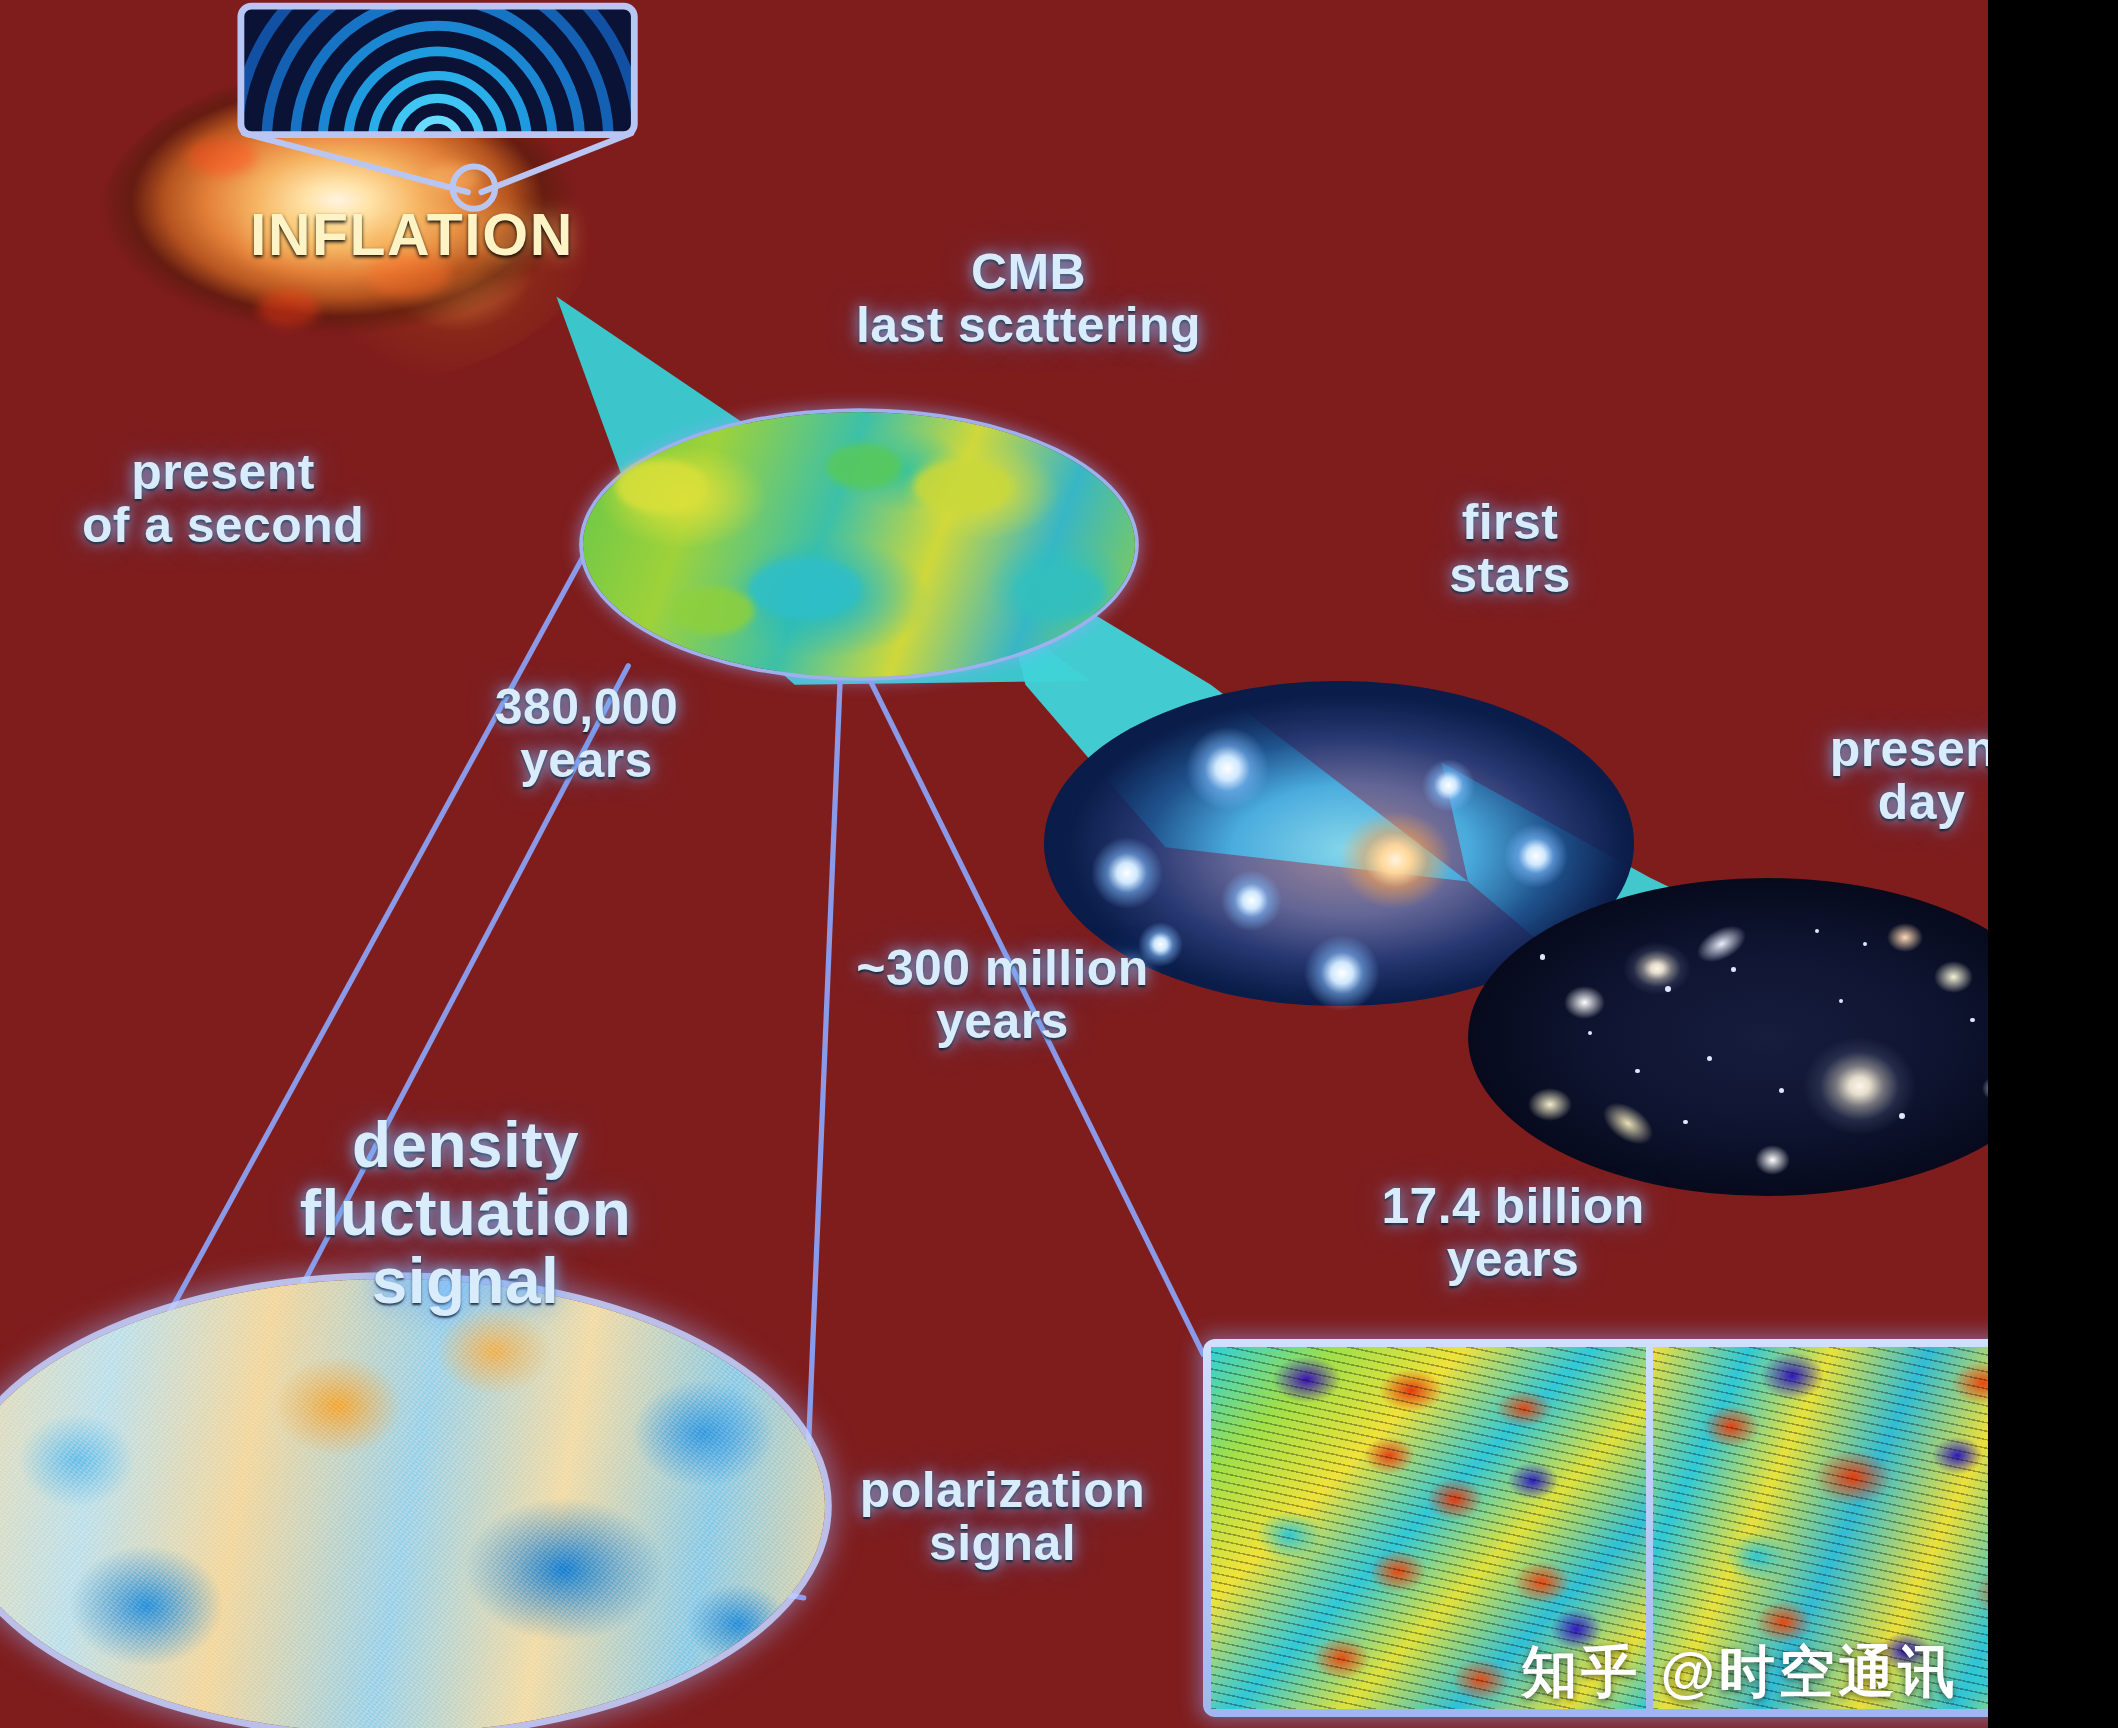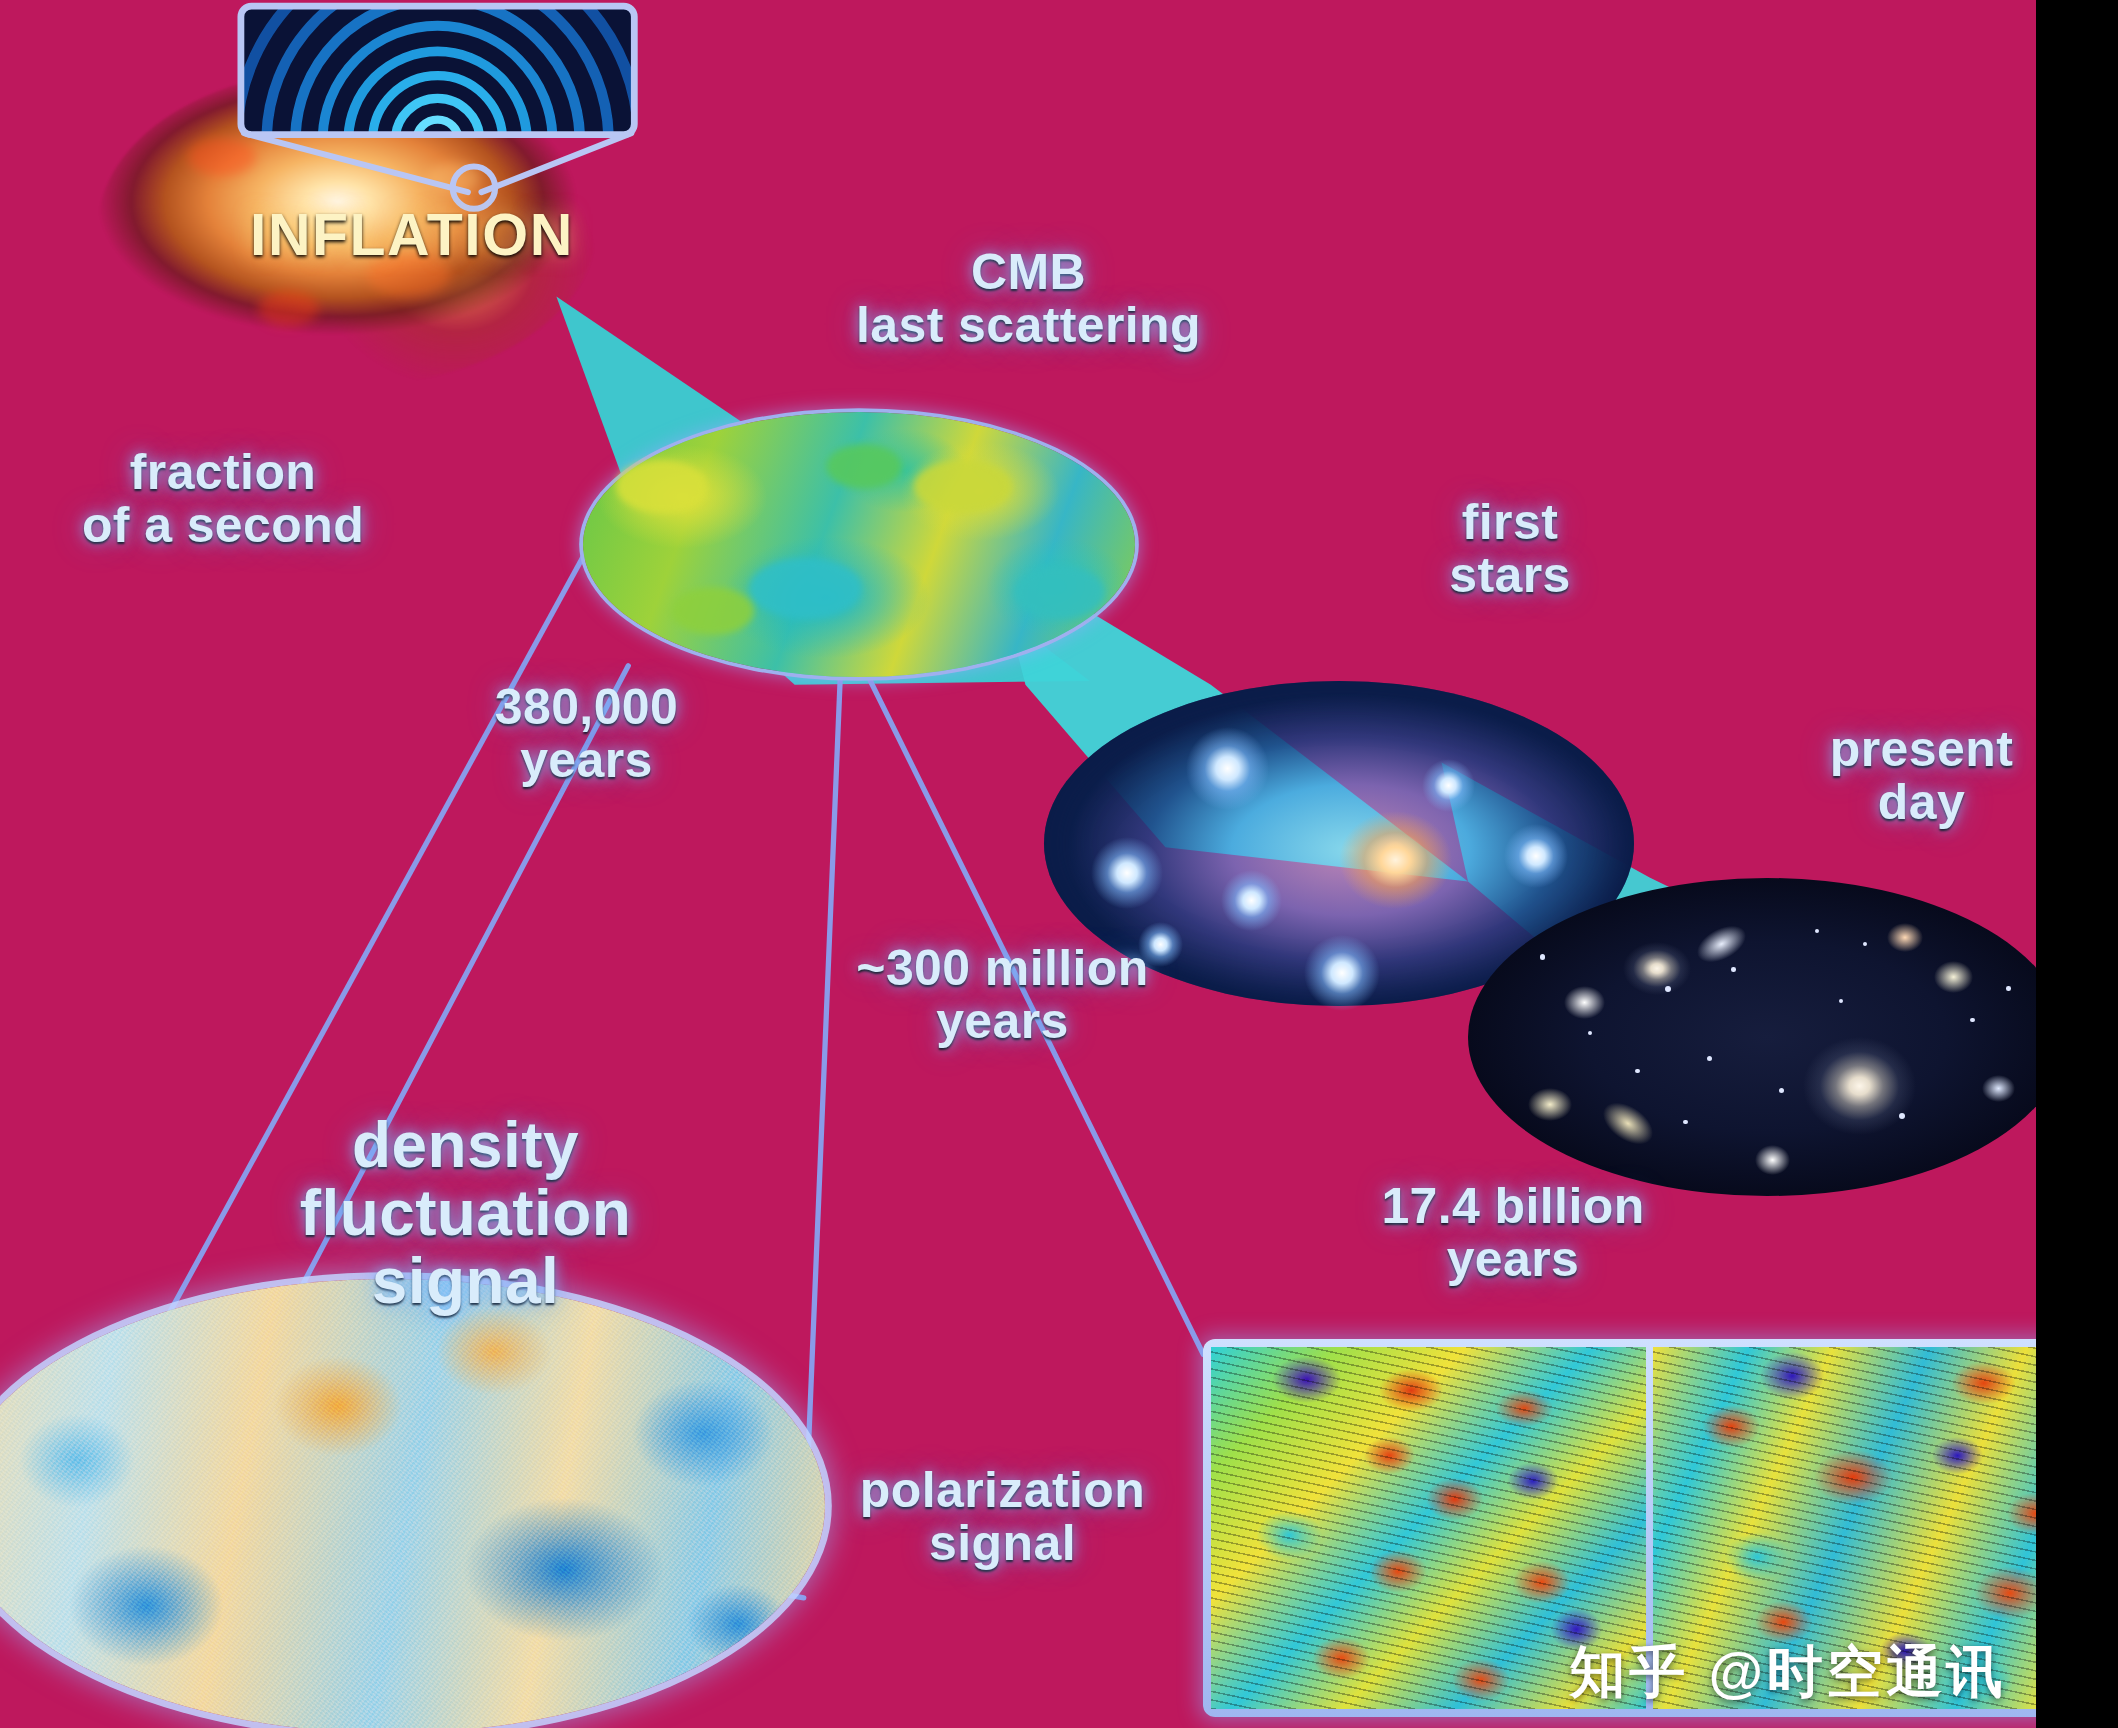--- a/index.html
+++ b/index.html
@@ -1,19 +1,18 @@
 <!DOCTYPE html>
 <html style="font-size:12px"><head>
 <meta charset="utf-8">
 <style>
   html,body{margin:0;padding:0;background:#000;}
   #stage{
-    position:relative;width:1988px;height:1728px;background:#be185d;overflow:hidden;
+    position:relative;width:1988px;height:1728px;background:#7f1d1d;overflow:hidden;
     font-family:"Liberation Sans","DejaVu Sans",sans-serif;
-    padding-left:48px;
   }
   .lbl{
     position:absolute;color:#d9ecfb;text-align:center;line-height:1.06;
     font-weight:700;letter-spacing:0.4px;
     text-shadow:0 0 13.6px rgba(130,190,255,.85),0 0 32px rgba(80,150,255,.45),0 1.5px 2.3px #000;
     white-space:pre-line;
   }
   .lbl.inflation{
     color:#fdf3c4;font-weight:700;letter-spacing:1.5px;
     text-shadow:0 2.3px 3.8px rgba(0,0,0,.95),0 0 19.7px rgba(255,220,120,.55);
@@ -263,21 +262,21 @@
         <div class="hatch"></div>
     </div>
     <div class="polar-sq" id="polar-b">
       <div class="jet"></div>
         <div class="hatch"></div>
     </div>
   </div>
 
   <div class="lbl inflation" style="left:250px;top:204px;width:318px;font-size:59px;">INFLATION</div>
 
-  <div class="lbl" style="left:45px;top:446px;width:356px;font-size:50px;">fraction
+  <div class="lbl" style="left:45px;top:446px;width:356px;font-size:50px;">present
 of a second</div>
 
   <div class="lbl" style="left:832px;top:246px;width:393px;font-size:50px;">CMB
 last scattering</div>
 
   <div class="lbl" style="left:458px;top:681px;width:257px;font-size:50px;">380,000
 years</div>
 
   <div class="lbl" style="left:1404px;top:496px;width:212px;font-size:50px;">first
 stars</div>

